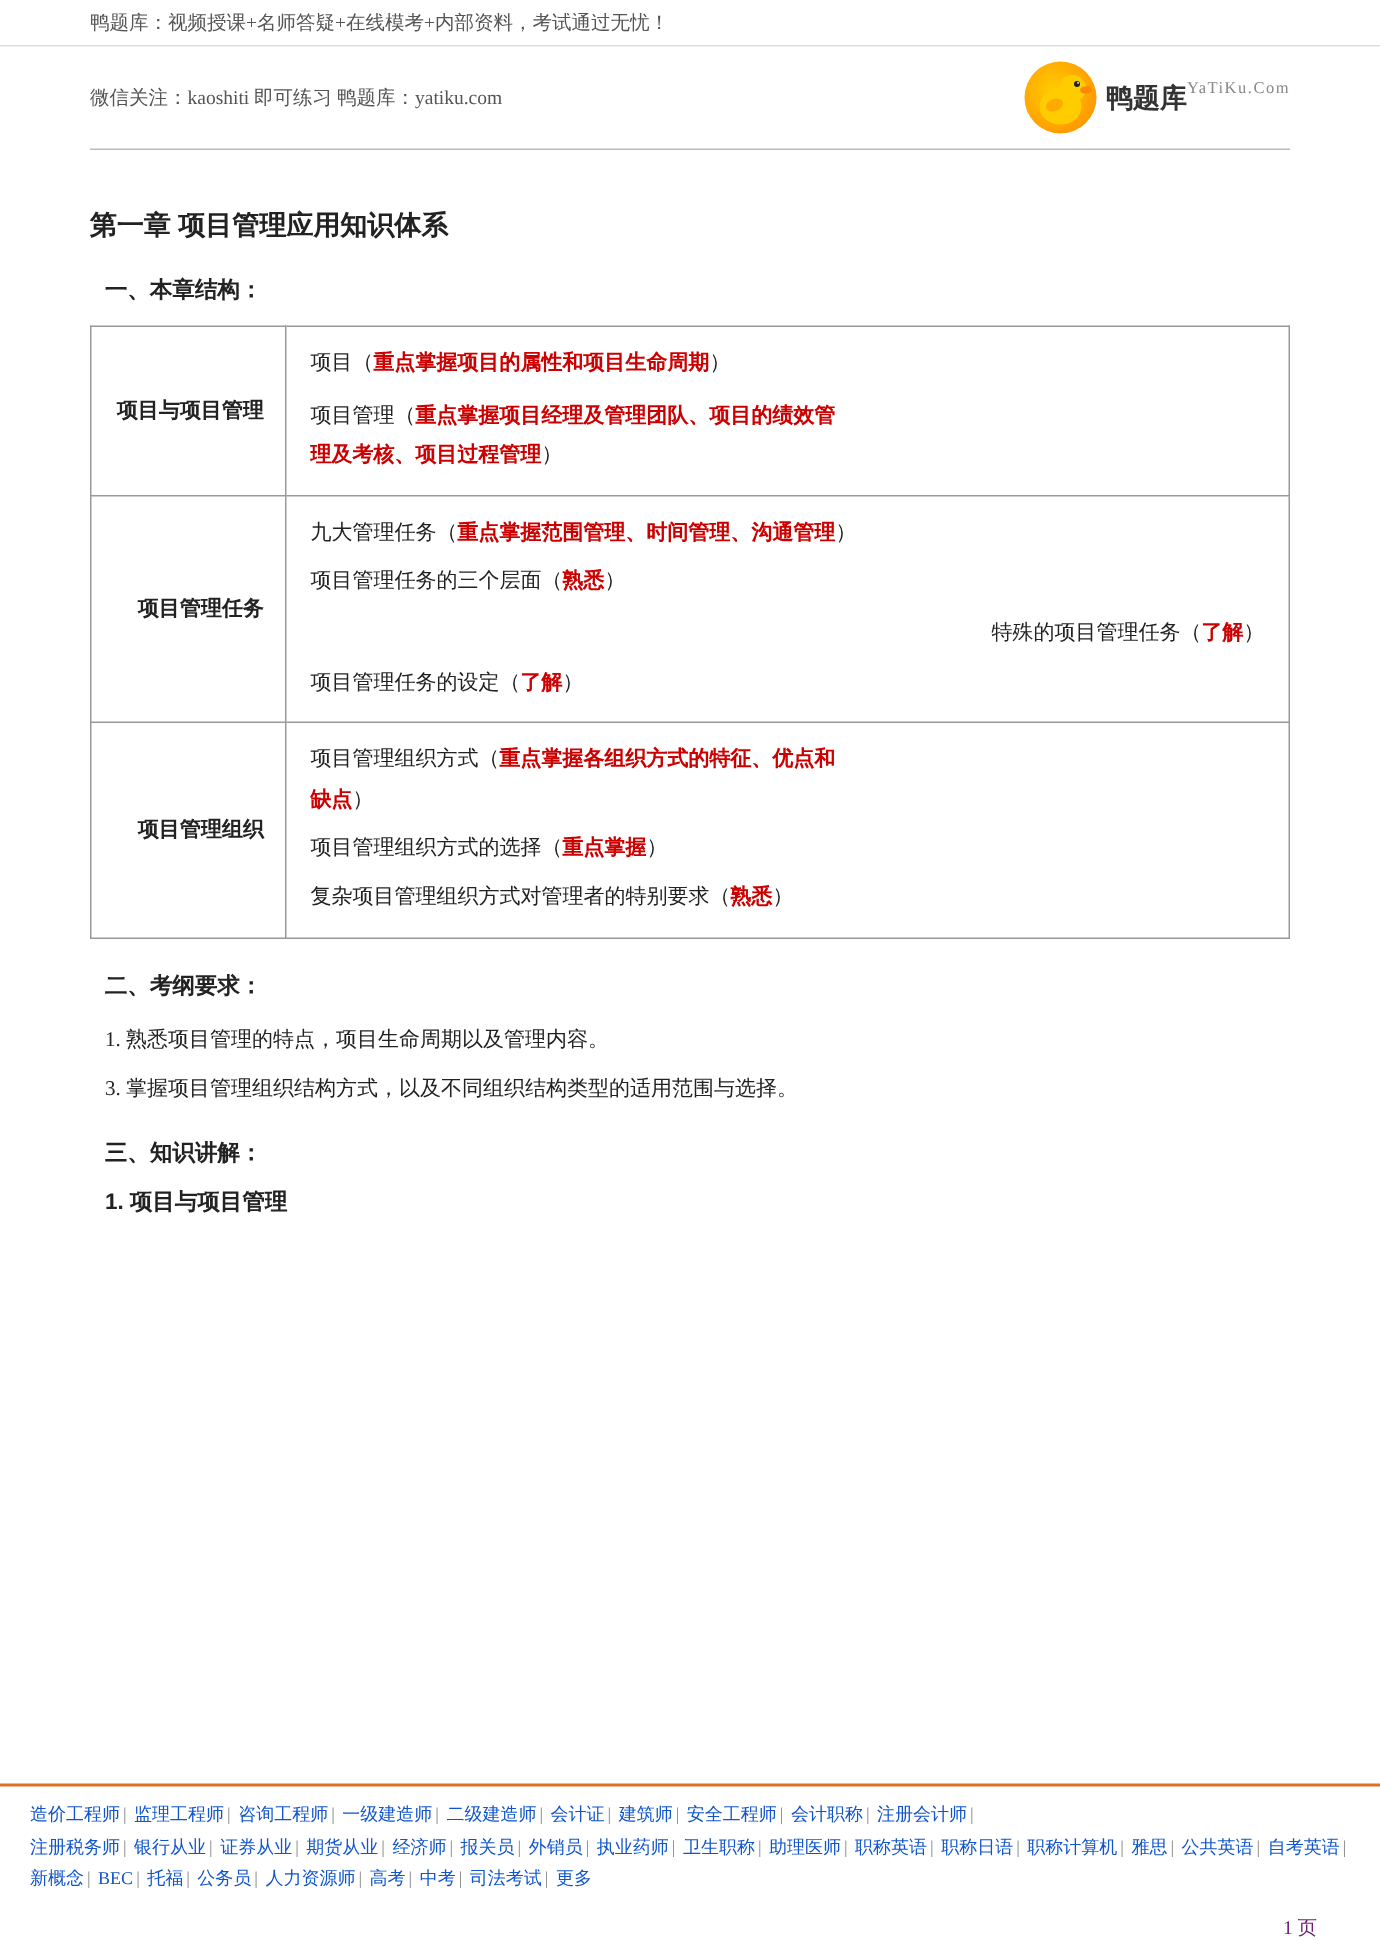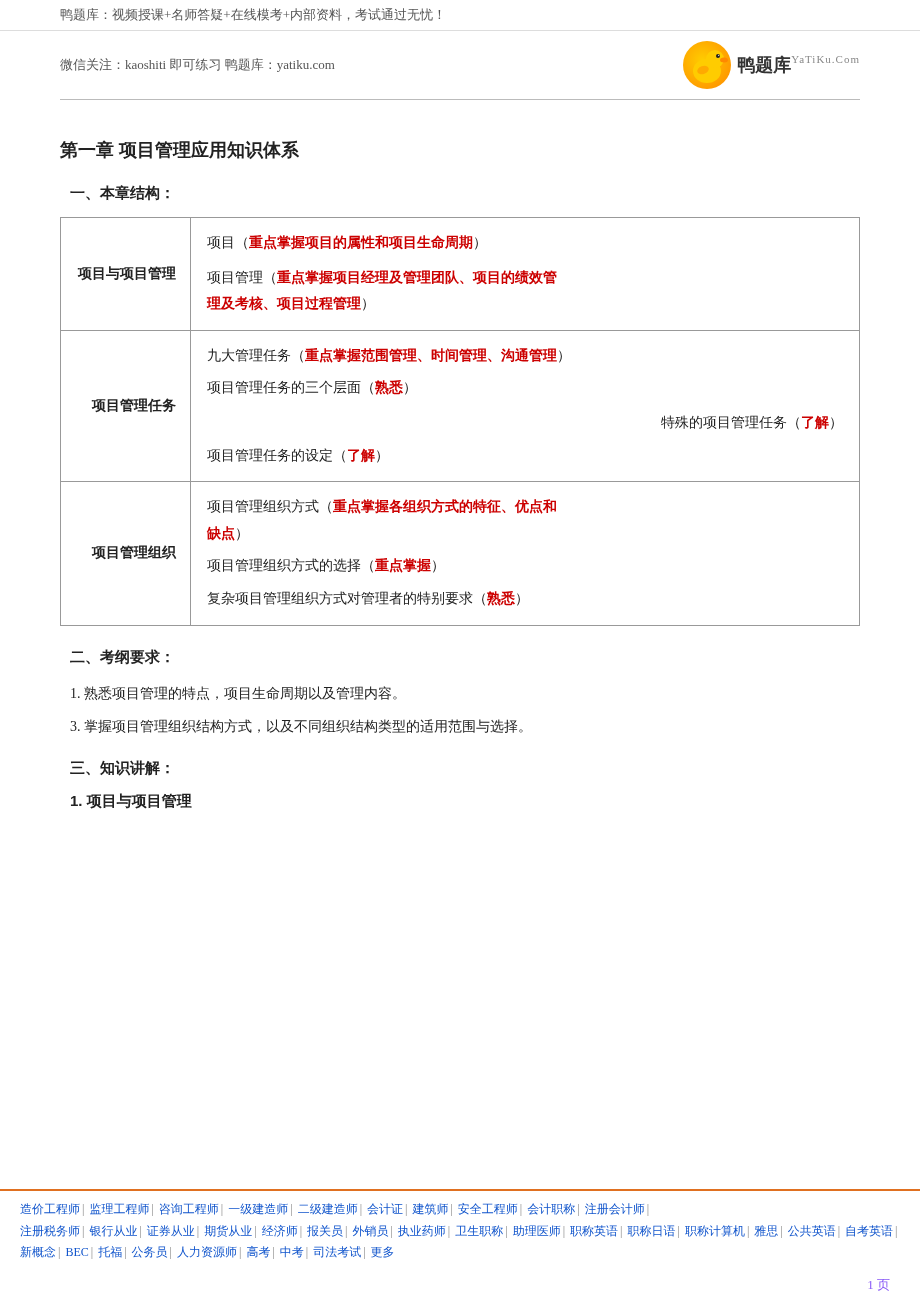--- a/index.html
+++ b/index.html
@@ -143,23 +143,23 @@
       text-decoration: none;
       display: inline;
     }
     .footer-sep {
       color: #888;
       margin: 0 2px;
     }
     .page-number {
       position: absolute;
       bottom: 8px;
-      right: 30px;
+      right: 42px;
       font-size: 13px;
-      color: #8b5cf6;
+      color: #701a75;
     }
   </style>
 </head>
 <body>
 
 <div class="top-banner">
   <span>鸭题库：视频授课+名师答疑+在线模考+内部资料，考试通过无忧！</span>
 </div>
 
 <div class="header-area">

